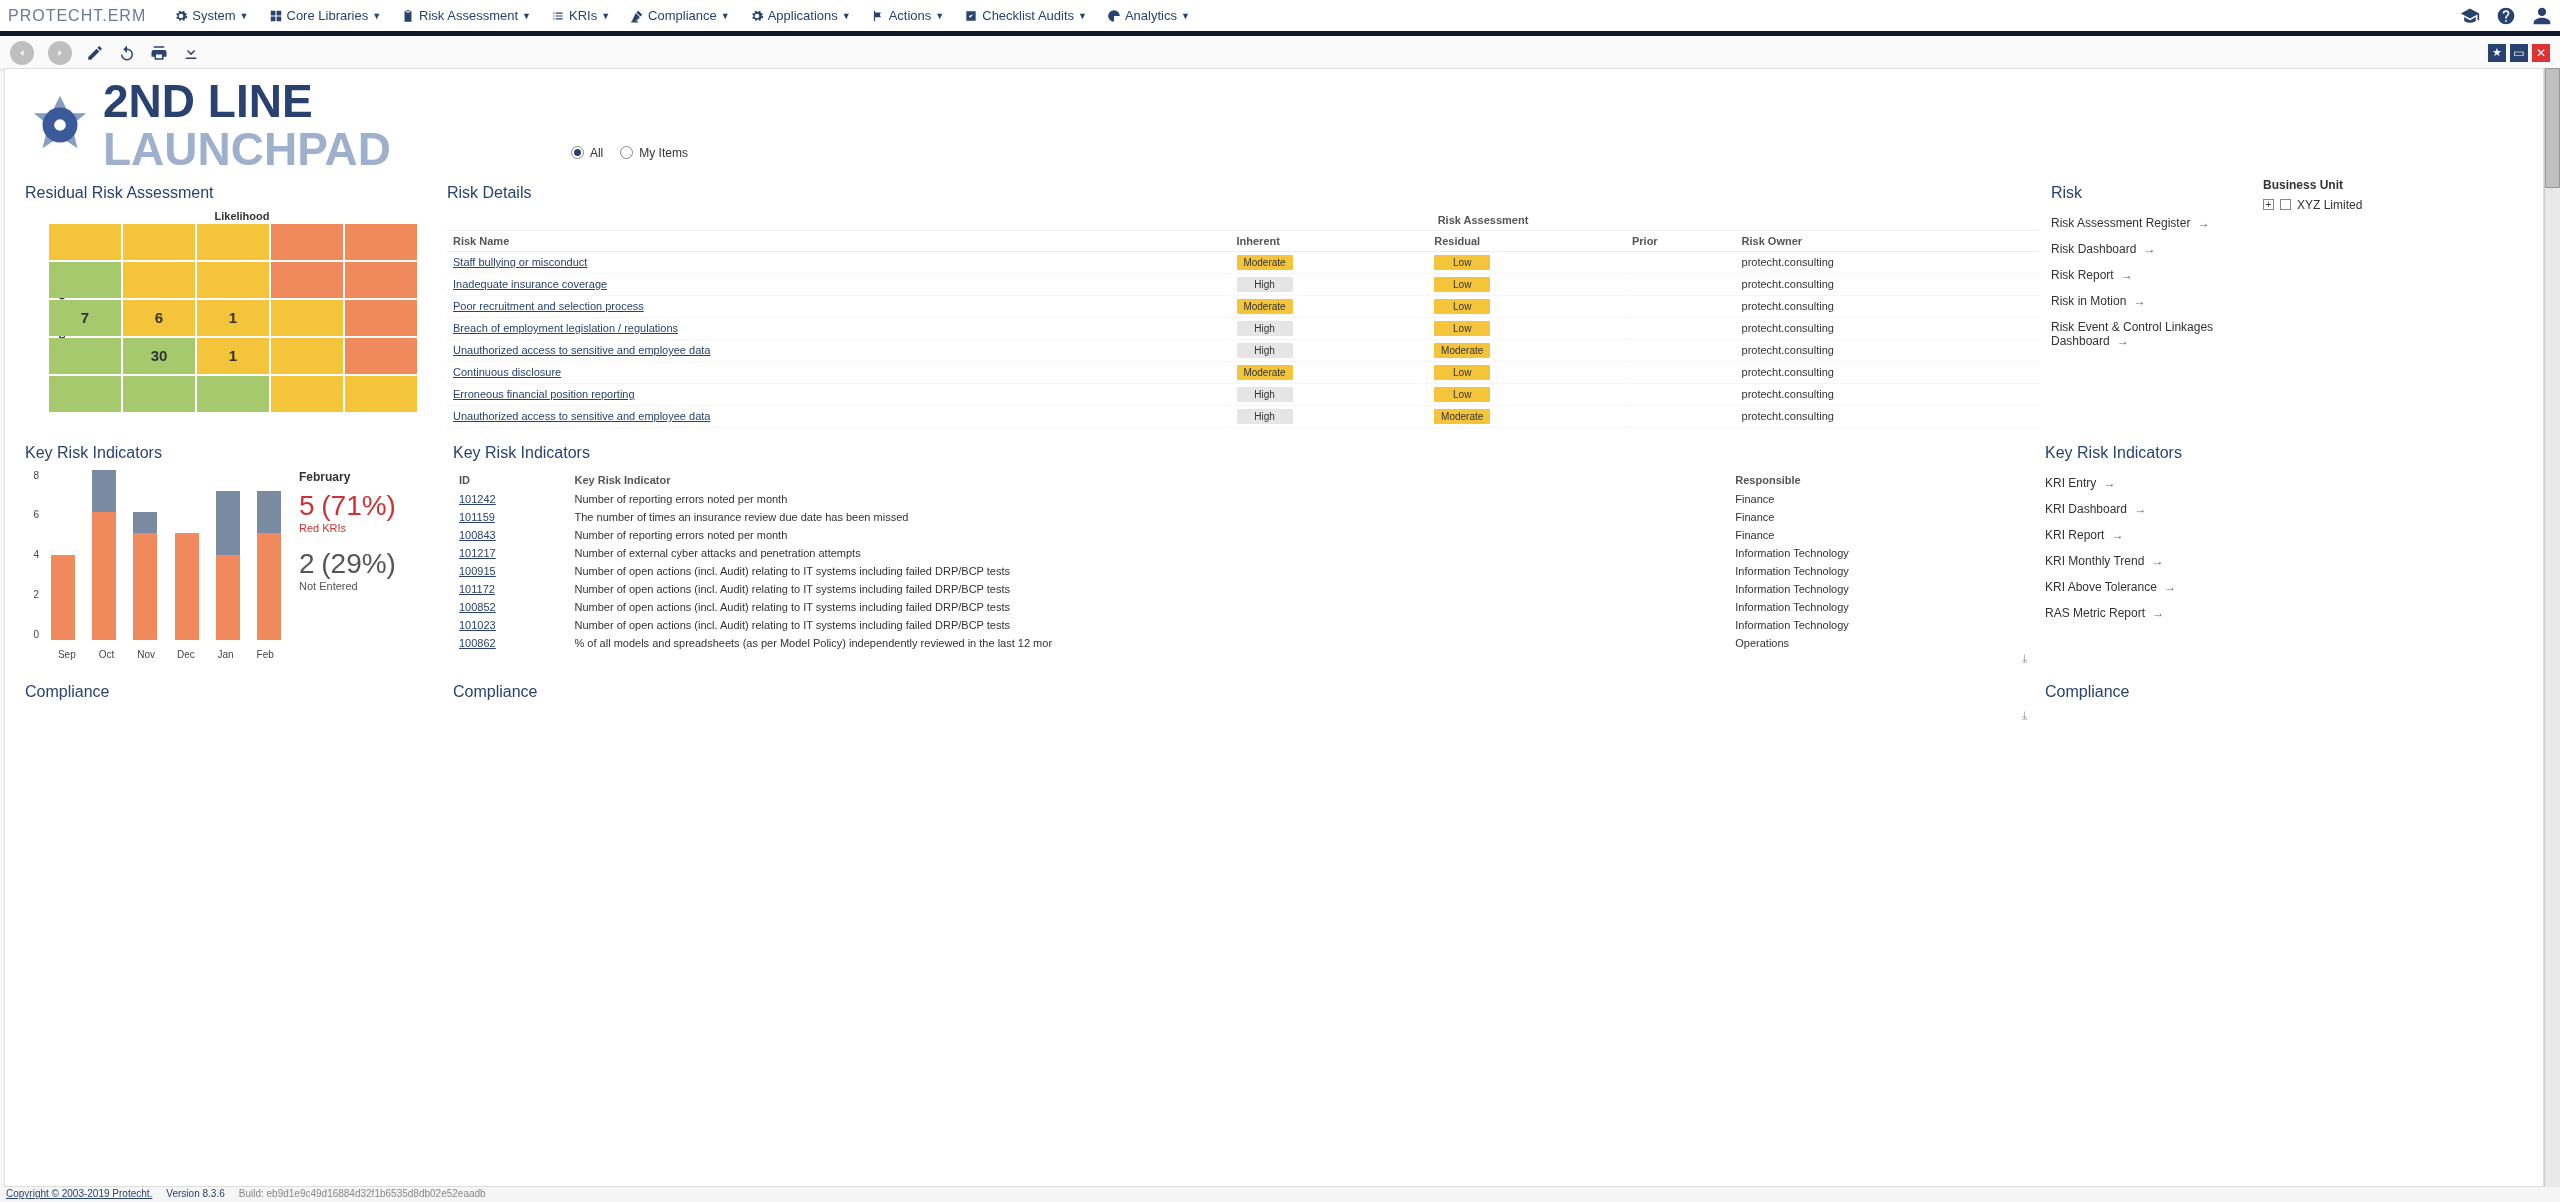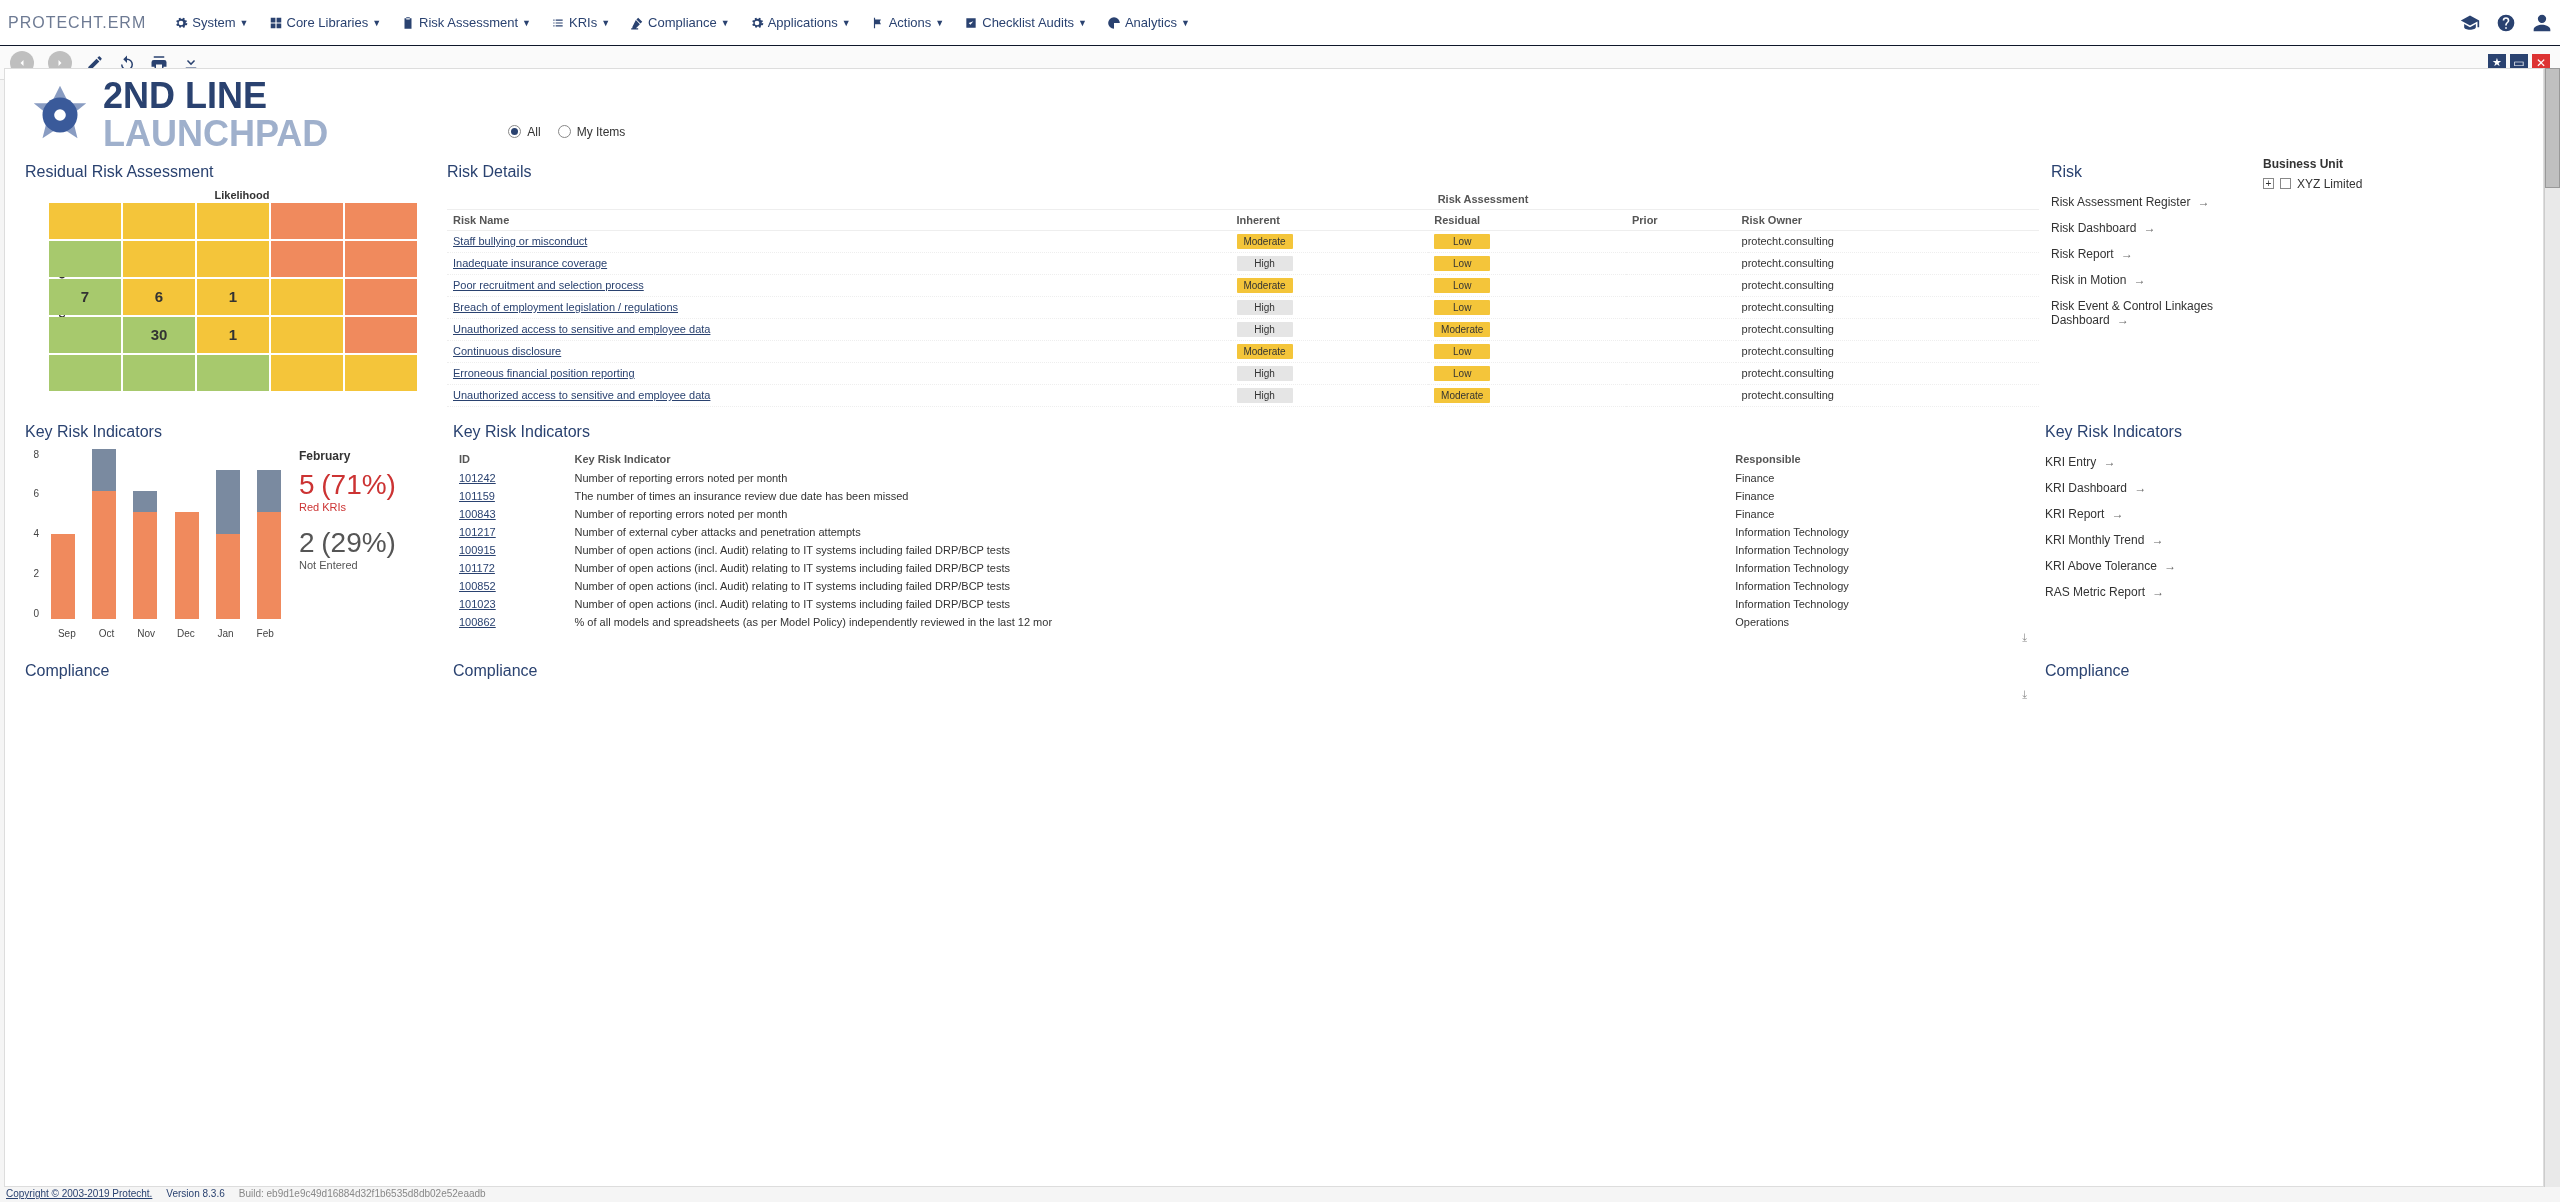--- a/index.html
+++ b/index.html
@@ -1,18 +1,18 @@
 <!DOCTYPE html>
 <html><head>
 <meta charset="utf-8">
 <style>
   *{box-sizing:border-box;margin:0;padding:0;font-family:Arial,Helvetica,sans-serif}
   body{background:#f5f5f5;font-size:12px;color:#333}
   
-  .topbar{background:#fff;border-bottom:1px solid #0f172a;display:flex;align-items:center;height:46px;padding:0 8px}
+  .topbar{background:#fff;border-bottom:5px solid #0f172a;display:flex;align-items:center;height:36px;padding:0 8px}
   .brand{font-weight:700;font-size:16px;color:#2a4270;letter-spacing:1px;margin-right:20px}
   .brand span{font-weight:300;color:#6d7a93}
   .nav-items{display:flex;gap:4px}
   .nav-item{display:flex;align-items:center;gap:4px;padding:4px 8px;color:#2a4270;font-size:13px;cursor:pointer;border-radius:3px}
   .nav-item .caret{font-size:9px;color:#2a4270}
   .nav-icon{width:14px;height:14px;fill:#2a4270}
   .top-right{margin-left:auto;display:flex;gap:16px;align-items:center;color:#2a4270}
   .top-right .ico{width:20px;height:20px;fill:#2a4270;cursor:pointer}
   
   .toolbar{display:flex;align-items:center;gap:14px;padding:4px 10px;background:#fafafa;border-bottom:1px solid #ddd;height:34px}
@@ -21,21 +21,21 @@
   .toolbar-right{margin-left:auto;display:flex;gap:4px}
   .tbtn{width:18px;height:18px;display:flex;align-items:center;justify-content:center;cursor:pointer}
   
   .scrolltrack{position:absolute;right:0;top:68px;bottom:15px;width:16px;background:#e9e9e9;border-left:1px solid #ccc}
   .scrolltrack .thumb{width:100%;height:120px;background:#c0c0c0;border:1px solid #999}
   
   .main{position:absolute;top:68px;left:4px;right:16px;bottom:15px;background:#fff;border:1px solid #ddd;overflow:hidden;padding:8px 20px}
   .header-row{display:flex;align-items:flex-end;gap:40px;margin-bottom:4px}
   .launchpad{display:flex;align-items:center;gap:8px}
   .launchpad svg{width:70px;height:70px;fill:#3a5a9a}
-  .launchpad h1{font-size:36px;font-weight:800;color:#2a4270;line-height:1.05}
+  .launchpad h1{font-size:46px;font-weight:800;color:#2a4270;line-height:1.05}
   .launchpad h1 .sub{display:block;color:#9fb0cc;font-weight:700}
   .filters{display:flex;gap:17px;align-items:center;margin-left:140px;margin-bottom:14px}
   .radio{display:flex;align-items:center;gap:6px;font-size:12px;color:#333;cursor:pointer}
   .radio .dot{width:13px;height:13px;border:1px solid #888;border-radius:50%;display:flex;align-items:center;justify-content:center}
   .radio.sel .dot::after{content:"";width:7px;height:7px;background:#2a4270;border-radius:50%}
   
   .grid{display:grid;grid-template-columns:410px 1fr 200px 260px;gap:12px}
   .panel-title{color:#2a4270;font-size:16px;font-weight:400;margin:6px 0 8px}
   
   .matrix-wrap{position:relative;padding-left:24px}

